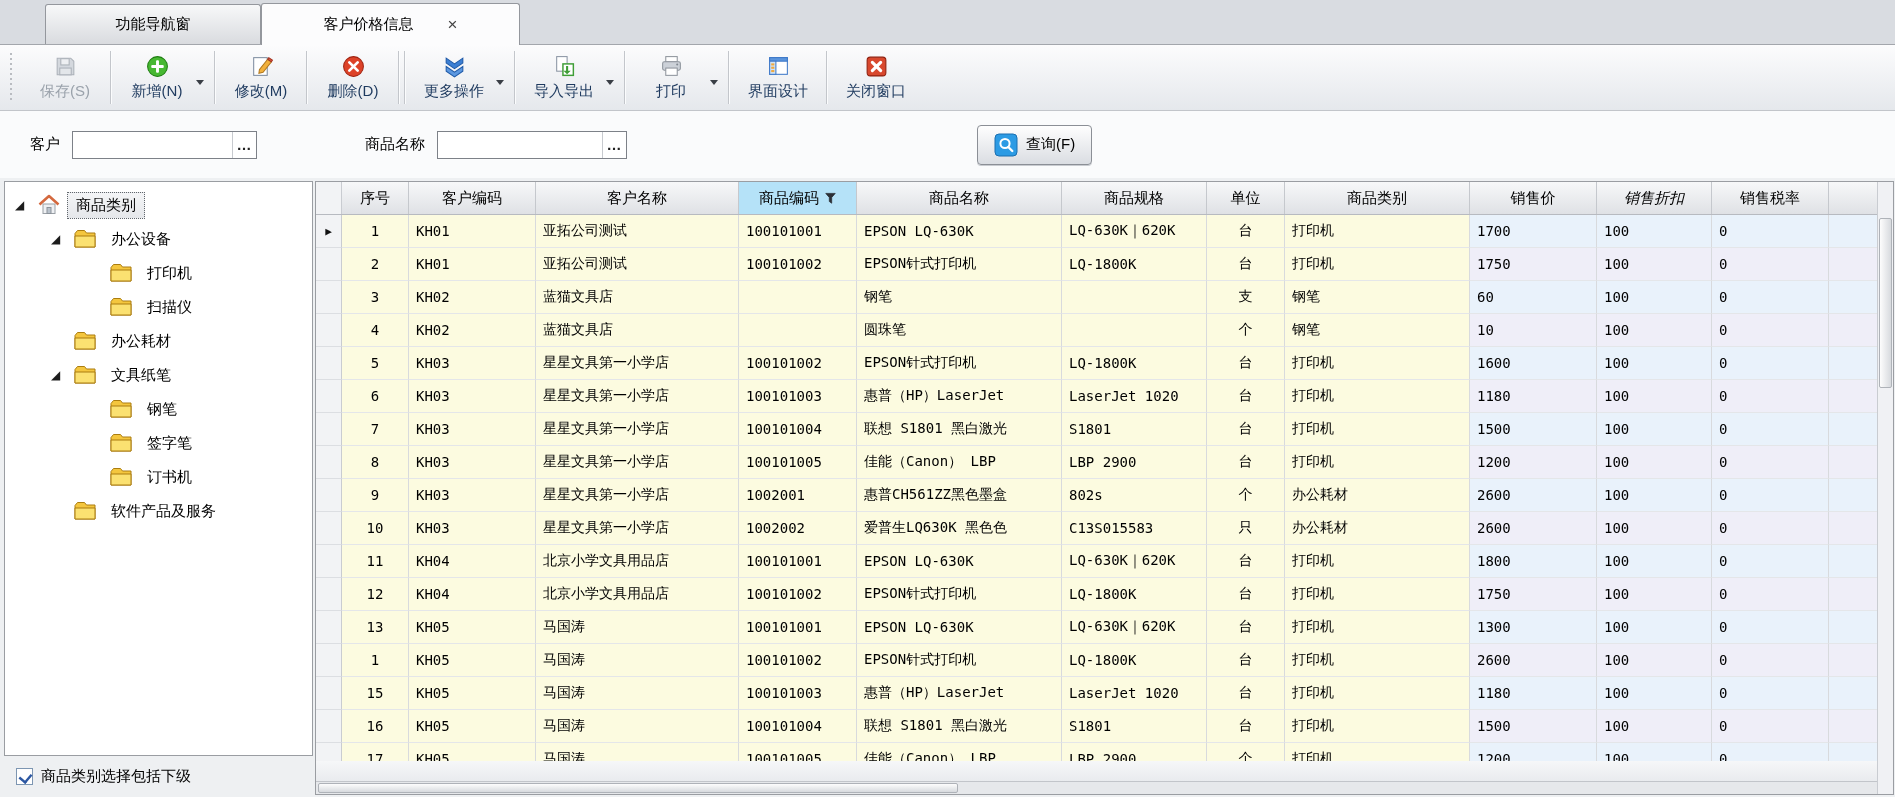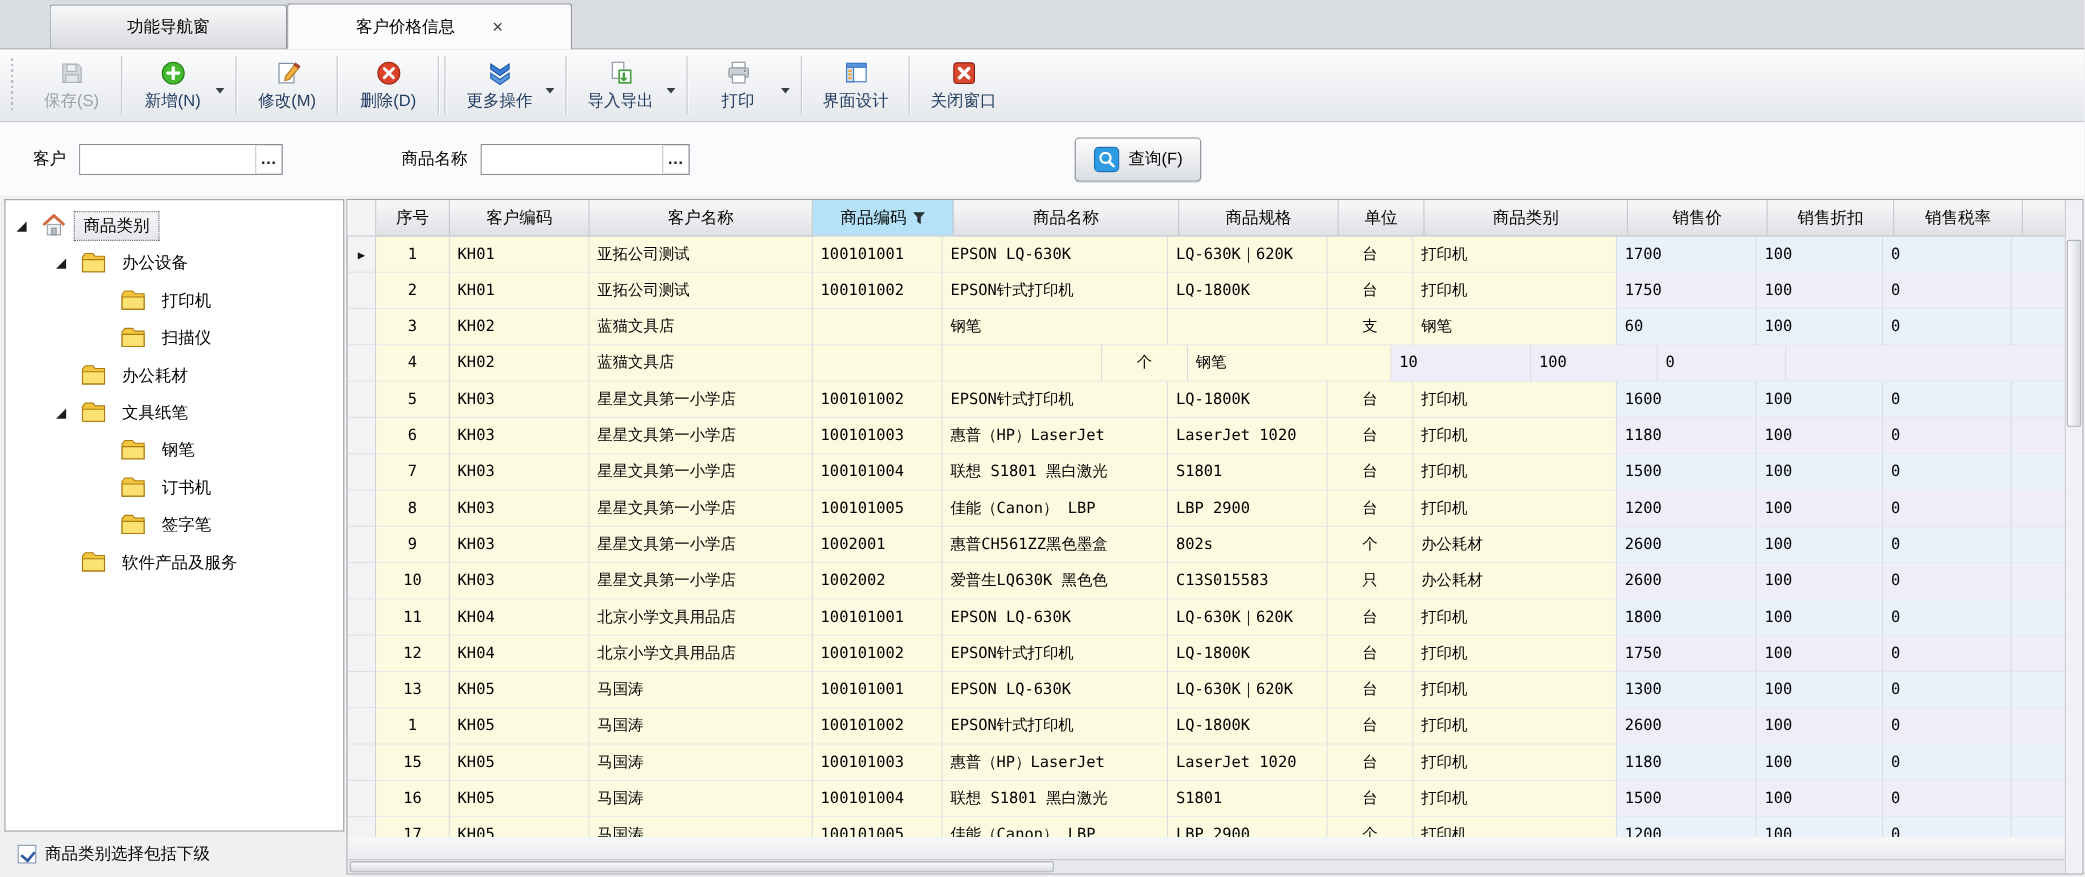--- a/index.html
+++ b/index.html
@@ -288,30 +288,30 @@
           </span>
           <span class="nodelabel">钢笔</span>
         </div>
         <div class="tnode lvl2">
           <span class="nodeicon">
             <svg width="24" height="24" viewBox="0 0 24 24">
                 <path d="M2 6.5l2.5-3h7l2 2.5H22v14H2z" fill="#f4c63e" stroke="#ab7d10"></path>
                 <path d="M2 9h20v11H2z" fill="#fbe171" stroke="#ab7d10"></path>
               </svg>
           </span>
+          <span class="nodelabel">签字笔</span>
+        </div>
+        <div class="tnode lvl2">
+          <span class="nodeicon">
+            <svg width="24" height="24" viewBox="0 0 24 24">
+                <path d="M2 6.5l2.5-3h7l2 2.5H22v14H2z" fill="#f4c63e" stroke="#ab7d10"></path>
+                <path d="M2 9h20v11H2z" fill="#fbe171" stroke="#ab7d10"></path>
+              </svg>
+          </span>
           <span class="nodelabel">订书机</span>
-        </div>
-        <div class="tnode lvl2">
-          <span class="nodeicon">
-            <svg width="24" height="24" viewBox="0 0 24 24">
-                <path d="M2 6.5l2.5-3h7l2 2.5H22v14H2z" fill="#f4c63e" stroke="#ab7d10"></path>
-                <path d="M2 9h20v11H2z" fill="#fbe171" stroke="#ab7d10"></path>
-              </svg>
-          </span>
-          <span class="nodelabel">签字笔</span>
         </div>
         <div class="tnode lvl1">
           <span class="expander"></span>
           <span class="nodeicon">
             <svg width="24" height="24" viewBox="0 0 24 24">
                 <path d="M2 6.5l2.5-3h7l2 2.5H22v14H2z" fill="#f4c63e" stroke="#ab7d10"></path>
                 <path d="M2 9h20v11H2z" fill="#fbe171" stroke="#ab7d10"></path>
               </svg>
           </span>
           <span class="nodelabel">软件产品及服务</span>
@@ -329,21 +329,21 @@
             <div class="selcell" style="border-bottom: none;"></div>
             <div class="hcell" style="width: 67px; flex: 0 0 auto;">
               <span>序号</span>
             </div>
             <div class="hcell" style="width: 127px; flex: 0 0 auto;">
               <span>客户编码</span>
             </div>
             <div class="hcell" style="width: 203px; flex: 0 0 auto;">
               <span>客户名称</span>
             </div>
-            <div class="hcell filtered" style="width: 128px; flex: 0 0 auto;">
+            <div class="hcell filtered" style="width: 118px; flex: 0 0 auto;">
               <span>商品编码</span>
               <span>
                 <svg width="11" height="13" viewBox="0 0 14 15">
                   <path d="M1 1h12l-4.5 5.2v7.3l-3-2.2V6.2z" fill="#2b2f36" stroke="#2b2f36" stroke-linejoin="round"></path>
                 </svg>
               </span>
             </div>
             <div class="hcell" style="width: 205px; flex: 0 0 auto;">
               <span>商品名称</span>
             </div>
@@ -352,21 +352,21 @@
             </div>
             <div class="hcell" style="width: 78px; flex: 0 0 auto;">
               <span>单位</span>
             </div>
             <div class="hcell" style="width: 185px; flex: 0 0 auto;">
               <span>商品类别</span>
             </div>
             <div class="hcell" style="width: 127px; flex: 0 0 auto;">
               <span>销售价</span>
             </div>
-            <div class="hcell" style="width: 115px; flex: 0 0 auto;">
+            <div class="hcell" style="width: 115px; flex: 0 0 auto; font-style: italic;">
               <span>销售折扣</span>
             </div>
             <div class="hcell" style="width: 117px; flex: 0 0 auto;">
               <span>销售税率</span>
             </div>
             <div class="hcell" style="flex: 1 1 0%; border-right: none;"></div>
           </div>
         <div class="gbody" id="grid-body">
             <div class="grow">
               <div class="selcell">▶</div>
@@ -412,20 +412,21 @@
               <div class="cell nA" style="width: 115px; flex: 0 0 auto;">100</div>
               <div class="cell nA" style="width: 117px; flex: 0 0 auto;">0</div>
               <div class="cell nA" style="flex: 1 1 0%; border-right: none;"></div>
             </div>
             <div class="grow">
               <div class="selcell"></div>
               <div class="cell yellow" style="width: 67px; flex: 0 0 auto; justify-content: center;">4</div>
               <div class="cell yellow" style="width: 127px; flex: 0 0 auto;">KH02</div>
               <div class="cell yellow" style="width: 203px; flex: 0 0 auto;">蓝猫文具店</div>
               <div class="cell yellow" style="width: 118px; flex: 0 0 auto;"></div>
+              <div class="cell yellow" style="width: 205px; flex: 0 0 auto;">圆珠笔</div>
               <div class="cell yellow" style="width: 145px; flex: 0 0 auto;"></div>
               <div class="cell yellow" style="width: 78px; flex: 0 0 auto; justify-content: center;">个</div>
               <div class="cell yellow" style="width: 185px; flex: 0 0 auto;">钢笔</div>
               <div class="cell nB" style="width: 127px; flex: 0 0 auto;">10</div>
               <div class="cell nB" style="width: 115px; flex: 0 0 auto;">100</div>
               <div class="cell nB" style="width: 117px; flex: 0 0 auto;">0</div>
               <div class="cell nB" style="flex: 1 1 0%; border-right: none;"></div>
             </div>
             <div class="grow">
               <div class="selcell"></div>

